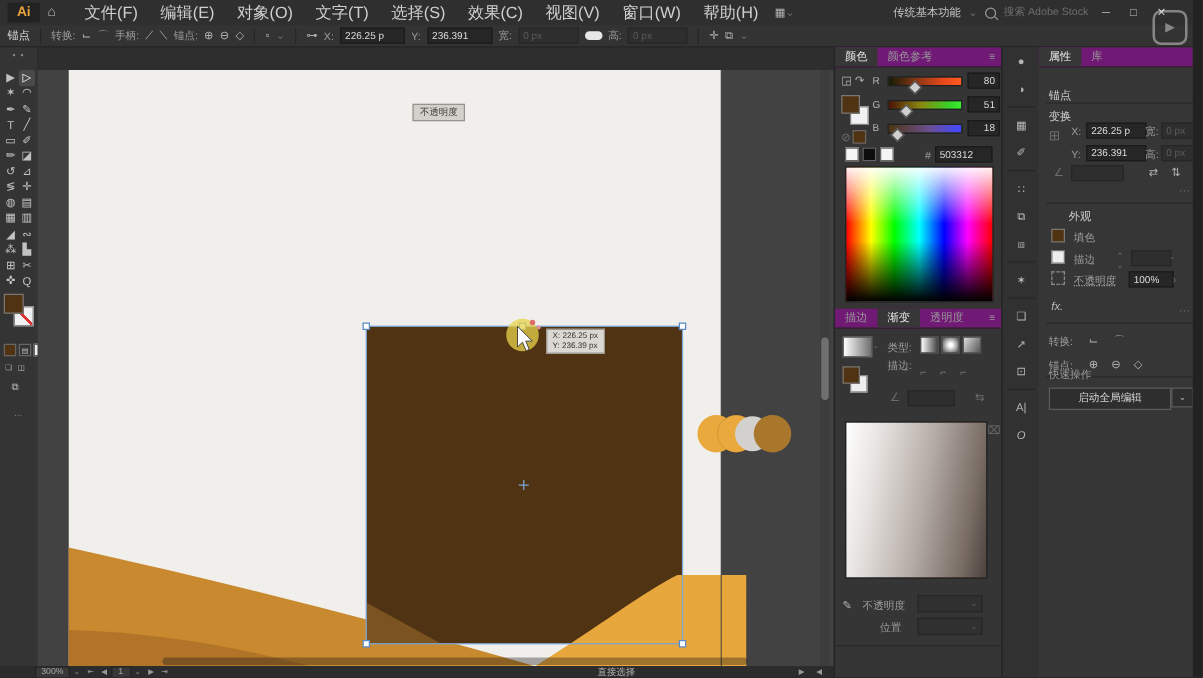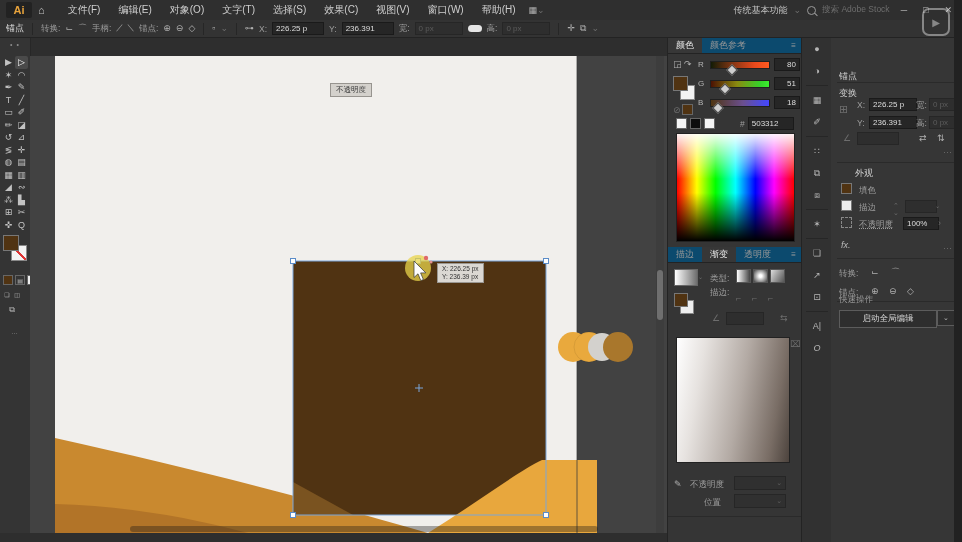--- a/index.html
+++ b/index.html
@@ -12,22 +12,22 @@
   .lbl{color:#9d9d9d;font-size:8.5px;white-space:nowrap}
   .fld{background:#262626;border:1px solid #1a1a1a;color:#ddd;font-size:8px;height:11px;
        display:flex;align-items:center;padding:0 3px;white-space:nowrap}
   .fld.off{color:#5c5c5c;background:#2e2e2e;border-color:#262626}
   
   .menubar{left:0;top:0;width:962px;height:20px;background:#2f2f2f;border-bottom:1px solid #242424;
            display:flex;align-items:center;gap:0}
   .ailogo{width:26px;height:16px;margin:0 6px 0 6px;background:#222;color:#e8a33c;font-weight:bold;
           font-size:11px;display:flex;align-items:center;justify-content:center;border-radius:2px}
   .home{color:#bdbdbd;font-size:11px;margin-right:14px}
-  .mi{padding:0 9px;color:#cfcfcf;font-size:10px;white-space:nowrap}
-  .wsright{margin-left:auto;display:flex;align-items:center;gap:6px;padding-right:5px}
+  .mi{padding:0 9px;color:#cfcfcf;font-size:13px;white-space:nowrap}
+  .wsright{margin-left:auto;display:flex;align-items:center;gap:6px;padding-right:24px}
   .search-ic{width:7px;height:7px;border:1px solid #9a9a9a;border-radius:50%;position:relative;display:inline-block}
   .search-ic::after{content:"";position:absolute;width:4px;height:1px;background:#9a9a9a;
                     right:-3px;bottom:-1px;transform:rotate(45deg)}
   .winbtn{color:#bdbdbd;font-size:9px;padding:0 5px}
   .controlbar{left:0;top:20px;width:962px;height:18px;background:#333;border-bottom:1px solid #232323;
               display:flex;align-items:center;gap:5px;padding-left:6px;box-sizing:border-box}
   .cdiv{width:1px;height:12px;background:#262626;margin:0 3px}
   .pill{width:14px;height:7px;background:#e6e6e6;border-radius:4px}
   
   .tabbar{left:30px;top:38px;width:637px;height:18px;background:#252525}
@@ -60,21 +60,21 @@
   .zoombox{background:#383838;border:1px solid #222;padding:0 4px;height:8px;display:flex;align-items:center;margin-left:28px}
   .navico{font-size:6px;color:#999;padding:0 3px}
   .abbox{background:#383838;border:1px solid #222;padding:0 5px;height:8px;display:flex;align-items:center}
   .statcenter{position:absolute;left:478px;color:#b5b5b5;font-size:7.5px}
   
   .rightarea{left:667px;top:38px;width:295px;height:504px;background:#333;border-left:1px solid #242424}
   .colorcol{position:absolute;left:0;top:0;width:133px;height:504px;background:#353535}
   .dockcol{position:absolute;left:133px;top:0;width:30px;height:504px;background:#313131;
            border-left:1px solid #232323;border-right:1px solid #232323;display:flex;flex-direction:column;align-items:center}
   .propcol{position:absolute;left:163px;top:0;width:132px;height:504px;background:#363636}
-  .ptabs{display:flex;align-items:center;height:15px;background:#0c4a6e;border-bottom:1px solid #232323}
+  .ptabs{display:flex;align-items:center;height:15px;background:#701a75;border-bottom:1px solid #232323}
   .ptab{padding:0 8px;color:#979797;font-size:9px;height:15px;display:flex;align-items:center}
   .ptab.active{background:#373737;color:#e8e8e8}
   .pmenu{margin-left:auto;color:#9a9a9a;font-size:8px;padding-right:5px}
   .chrow{position:absolute;display:flex;align-items:center;gap:4px}
   .chlbl{width:8px;color:#b5b5b5;font-size:8px}
   .slider{position:relative;width:58px;height:6px;border:1px solid #202020}
   .slider.r{background:linear-gradient(to right,#131c06,#7e3514 35%,#e8491c 75%,#ff5a20)}
   .slider.g{background:linear-gradient(to right,#4c1203,#8a8a10 45%,#35d42a 85%,#3bee2e)}
   .slider.b{background:linear-gradient(to right,#4e3512,#6b4f8e 55%,#4a4ae8 90%,#4646ff)}
   .thumb{position:absolute;top:4px;width:6px;height:6px;background:#cfcfcf;border:1px solid #4a4a4a;
@@ -255,20 +255,33 @@
       <circle cx="401" cy="206" r="1.6" fill="#e09090"></circle>
       <path d="M384,205 L384,221.5 L388,217.8 L390.8,224.6 L393.4,223.5 L390.6,216.9 L395.8,216.9 Z" fill="#fdfdfd" stroke="#333" stroke-width="0.7"></path>
     </svg>
     <div class="tip" style="left:300px;top:27px">不透明度</div>
     <div class="coordtip" style="left:407px;top:207px">
       <div>X: 226.25 px</div>
       <div>Y: 236.39 px</div>
     </div>
   </div>
 
+  <div class="abs statusbar">
+    <span class="zoombox">300%</span>
+    <span class="navico">⌄</span>
+    <span class="navico">⇤</span>
+    <span class="navico">◀</span>
+    <span class="abbox">1</span>
+    <span class="navico">⌄</span>
+    <span class="navico">▶</span>
+    <span class="navico">⇥</span>
+    <span class="statcenter">直接选择</span>
+    <span class="navico" style="position:absolute;left:636px">▶</span>
+    <span class="navico" style="position:absolute;left:650px">◀</span>
+  </div>
 
   <div class="abs rightarea">
 
     <div class="colorcol">
       <div class="ptabs">
         <span class="ptab active">颜色</span>
         <span class="ptab">颜色参考</span>
         <span class="pmenu">≡</span>
       </div>
 
@@ -356,20 +369,24 @@
       <span class="docksep"></span>
       <span class="dockico">❏</span>
       <span class="dockico">↗</span>
       <span class="dockico">⊡</span>
       <span class="docksep"></span>
       <span class="dockico">A|</span>
       <span class="dockico" style="font-style:italic">O</span>
     </div>
 
     <div class="propcol">
+      <div class="ptabs">
+        <span class="ptab active">属性</span>
+        <span class="ptab">库</span>
+      </div>
       <span class="sec abs" style="left:8px;top:32px">锚点</span>
       <div class="hr" style="top:44px"></div>
       <span class="sec abs" style="left:8px;top:49px">变换</span>
       <span class="ico abs dim" style="left:8px;top:66px;font-size:11px">⊞</span>
       <span class="lbl abs" style="left:26px;top:62px">X:</span>
       <span class="fld abs" style="left:38px;top:60px;width:40px">226.25 p</span>
       <span class="lbl abs dim" style="left:85px;top:62px">宽:</span>
       <span class="fld off abs" style="left:98px;top:60px;width:22px">0 px</span>
       <span class="lbl abs" style="left:26px;top:80px">Y:</span>
       <span class="fld abs" style="left:38px;top:78px;width:40px">236.391</span>

